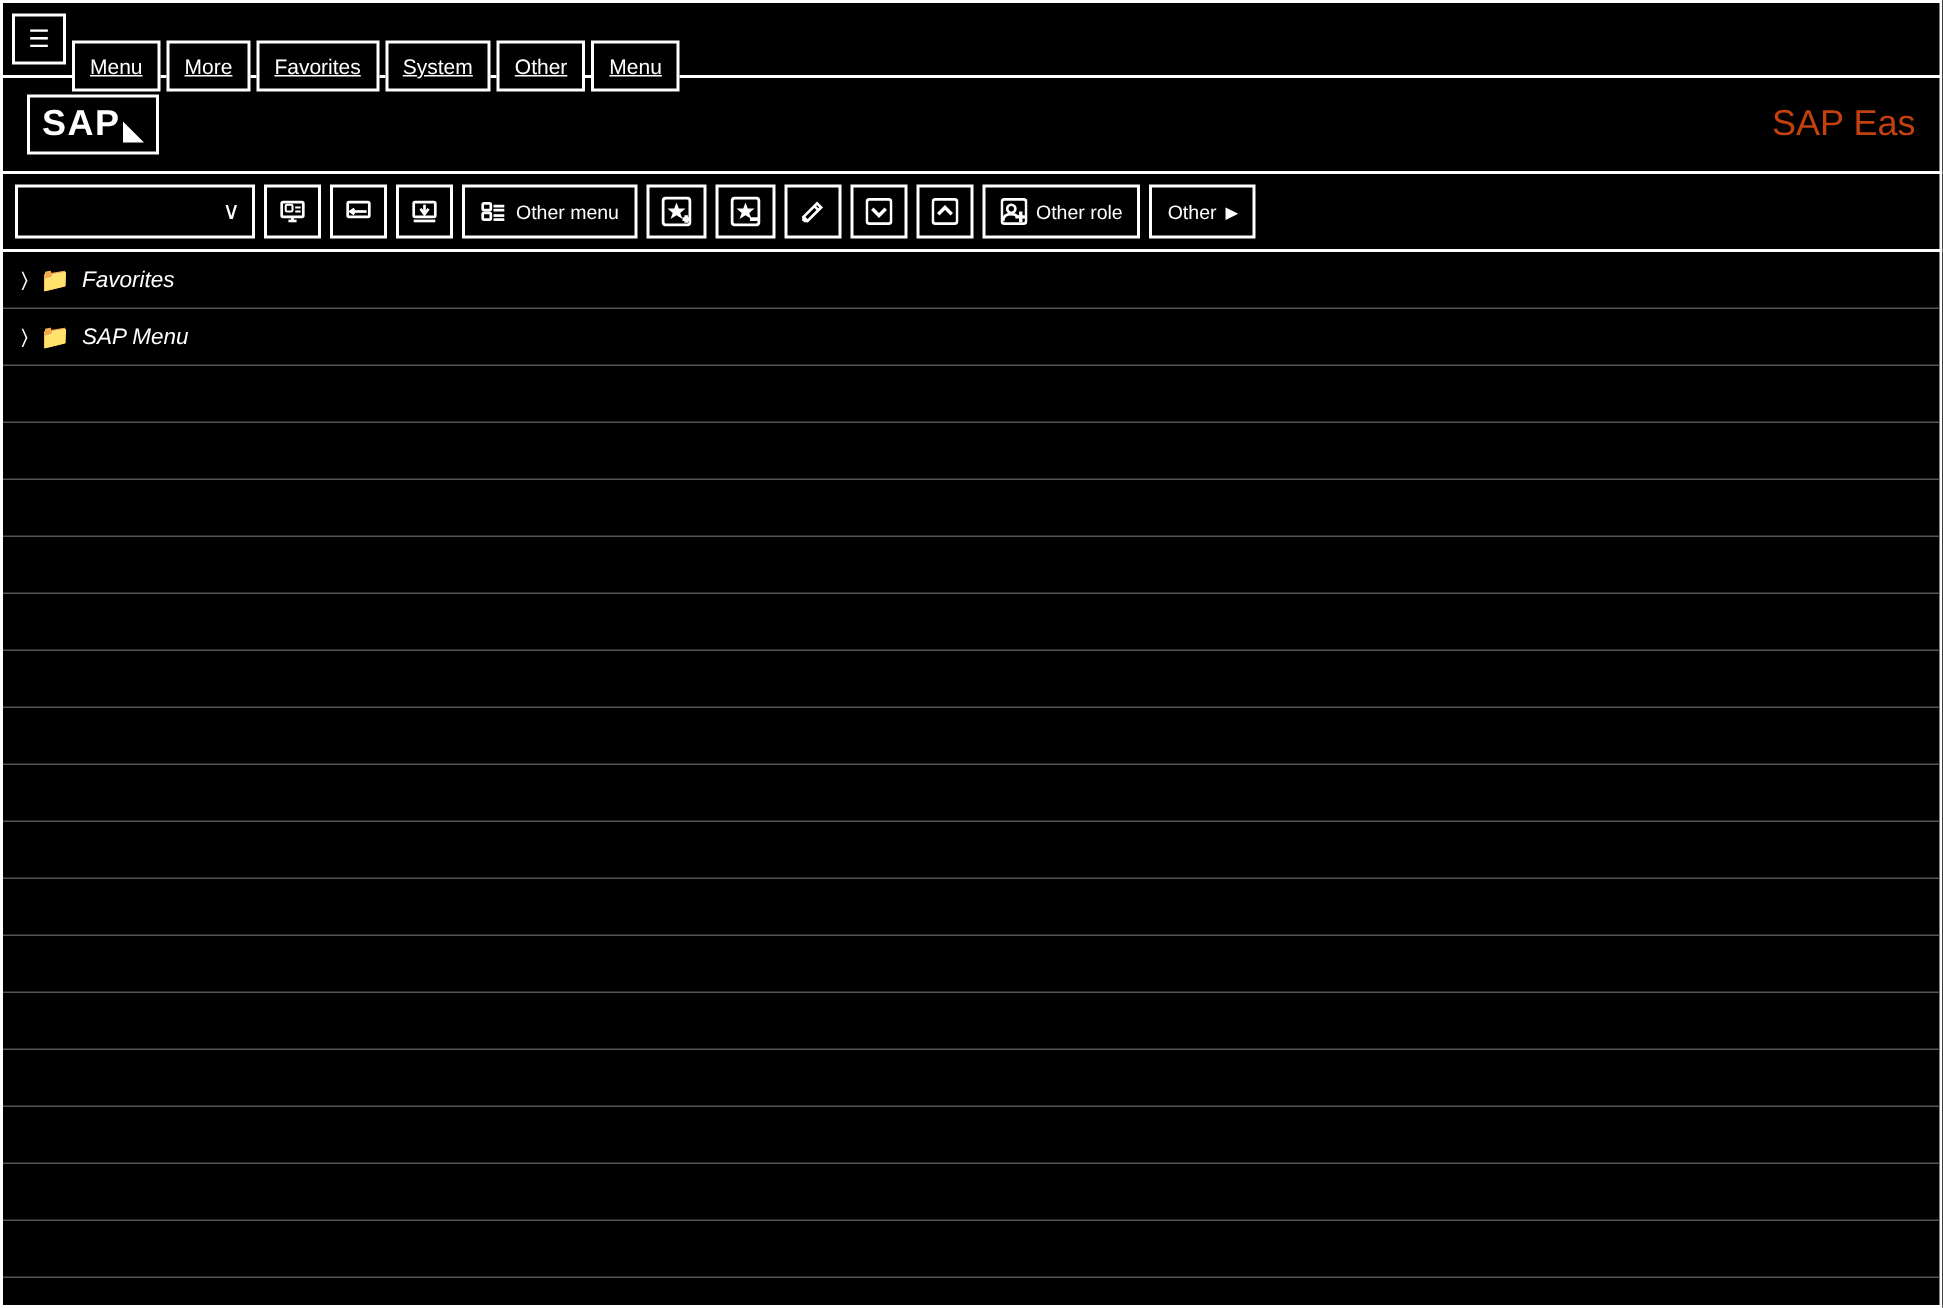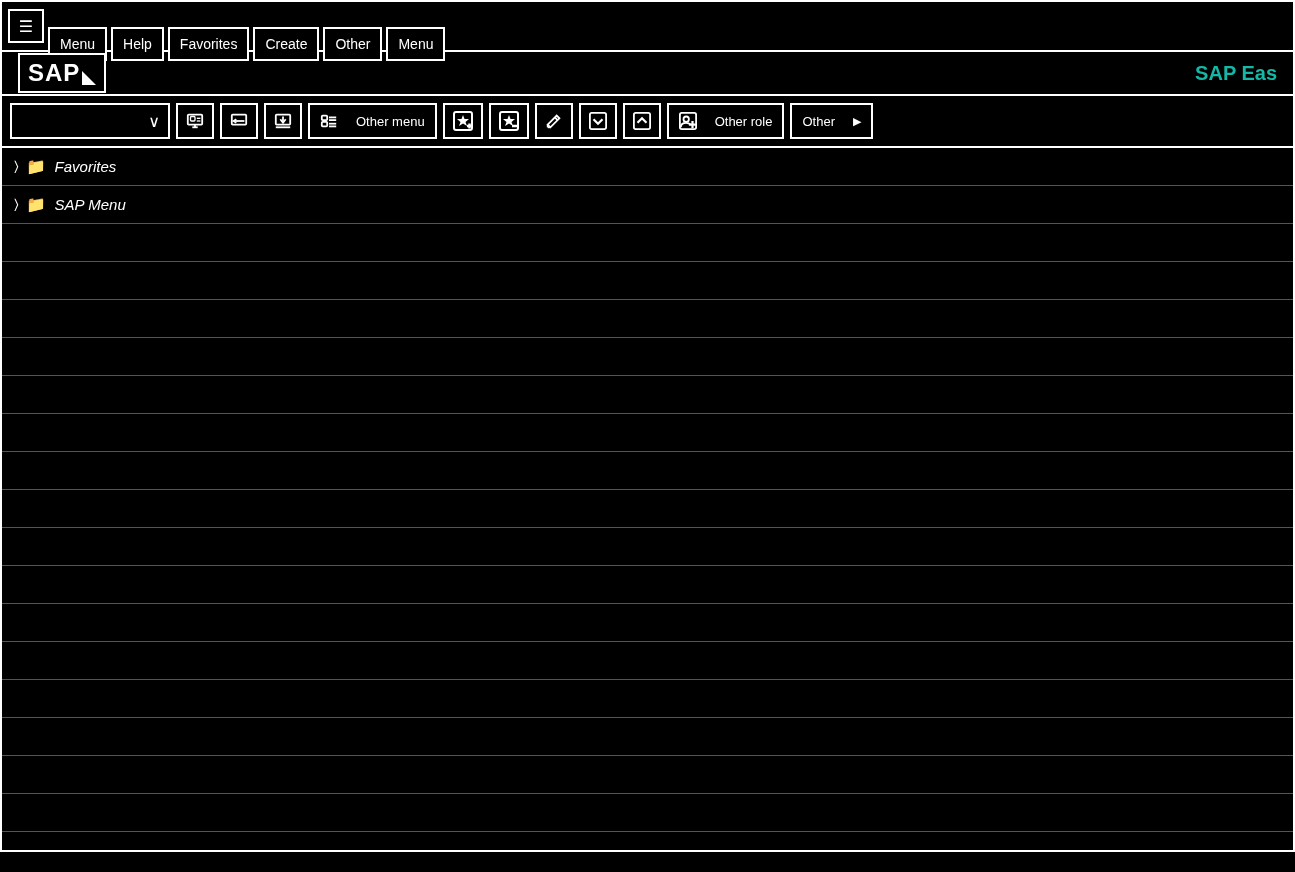--- a/index.html
+++ b/index.html
@@ -46,34 +46,35 @@
     .menu-item {
       background: #000;
       border: 2px solid #fff;
       color: #fff;
       padding: 4px 10px;
       cursor: pointer;
       font-size: 14px;
       height: 34px;
       display: flex;
       align-items: center;
+      text-decoration: underline;
       margin-top: 36px;
     }
 
     
     .sap-header {
       background: #000;
       border-bottom: 2px solid #fff;
       border-left: 2px solid #fff;
       border-right: 2px solid #fff;
       display: flex;
       align-items: center;
       justify-content: space-between;
       padding: 8px 16px;
-      height: 44px;
+      height: 64px;
     }
 
     .sap-logo {
       display: flex;
       align-items: center;
     }
 
     .sap-logo-box {
       background: #000;
       border: 2px solid #fff;
@@ -95,23 +96,23 @@
       height: 0;
       border-left: 14px solid #fff;
       border-top: 14px solid transparent;
       border-bottom: 0px solid transparent;
       margin-left: 2px;
       align-self: flex-end;
       margin-bottom: 2px;
     }
 
     .sap-title {
-      font-size: 20px;
-      color: #14b8a6;
-      font-weight: bold;
+      font-size: 24px;
+      color: #c2410c;
+      font-weight: normal;
     }
 
     
     .toolbar {
       background: #000;
       border-bottom: 2px solid #fff;
       border-left: 2px solid #fff;
       border-right: 2px solid #fff;
       display: flex;
       align-items: center;
@@ -155,21 +156,21 @@
       background: #000;
       border: 2px solid #fff;
       color: #fff;
       padding: 4px 10px;
       cursor: pointer;
       height: 36px;
       display: flex;
       align-items: center;
       justify-content: center;
       font-size: 13px;
-      gap: 18px;
+      gap: 6px;
       white-space: nowrap;
     }
 
     
     .content-area {
       background: #000;
       border-left: 2px solid #fff;
       border-right: 2px solid #fff;
       border-bottom: 2px solid #fff;
       height: calc(872px - 52px - 60px - 52px - 4px);
@@ -225,27 +226,27 @@
 <body>
 
 <div class="menu-bar">
   <button class="hamburger-btn">
     <span>☰</span>
   </button>
   <button class="menu-item">
     <span>Menu</span>
   </button>
   <button class="menu-item">
-    <span>Help</span>
+    <span>More</span>
   </button>
   <button class="menu-item">
     <span>Favorites</span>
   </button>
   <button class="menu-item">
-    <span>Create</span>
+    <span>System</span>
   </button>
   <button class="menu-item">
     <span>Other</span>
   </button>
   <button class="menu-item">
     <span>Menu</span>
   </button>
 </div>
 
 <div class="sap-header">

